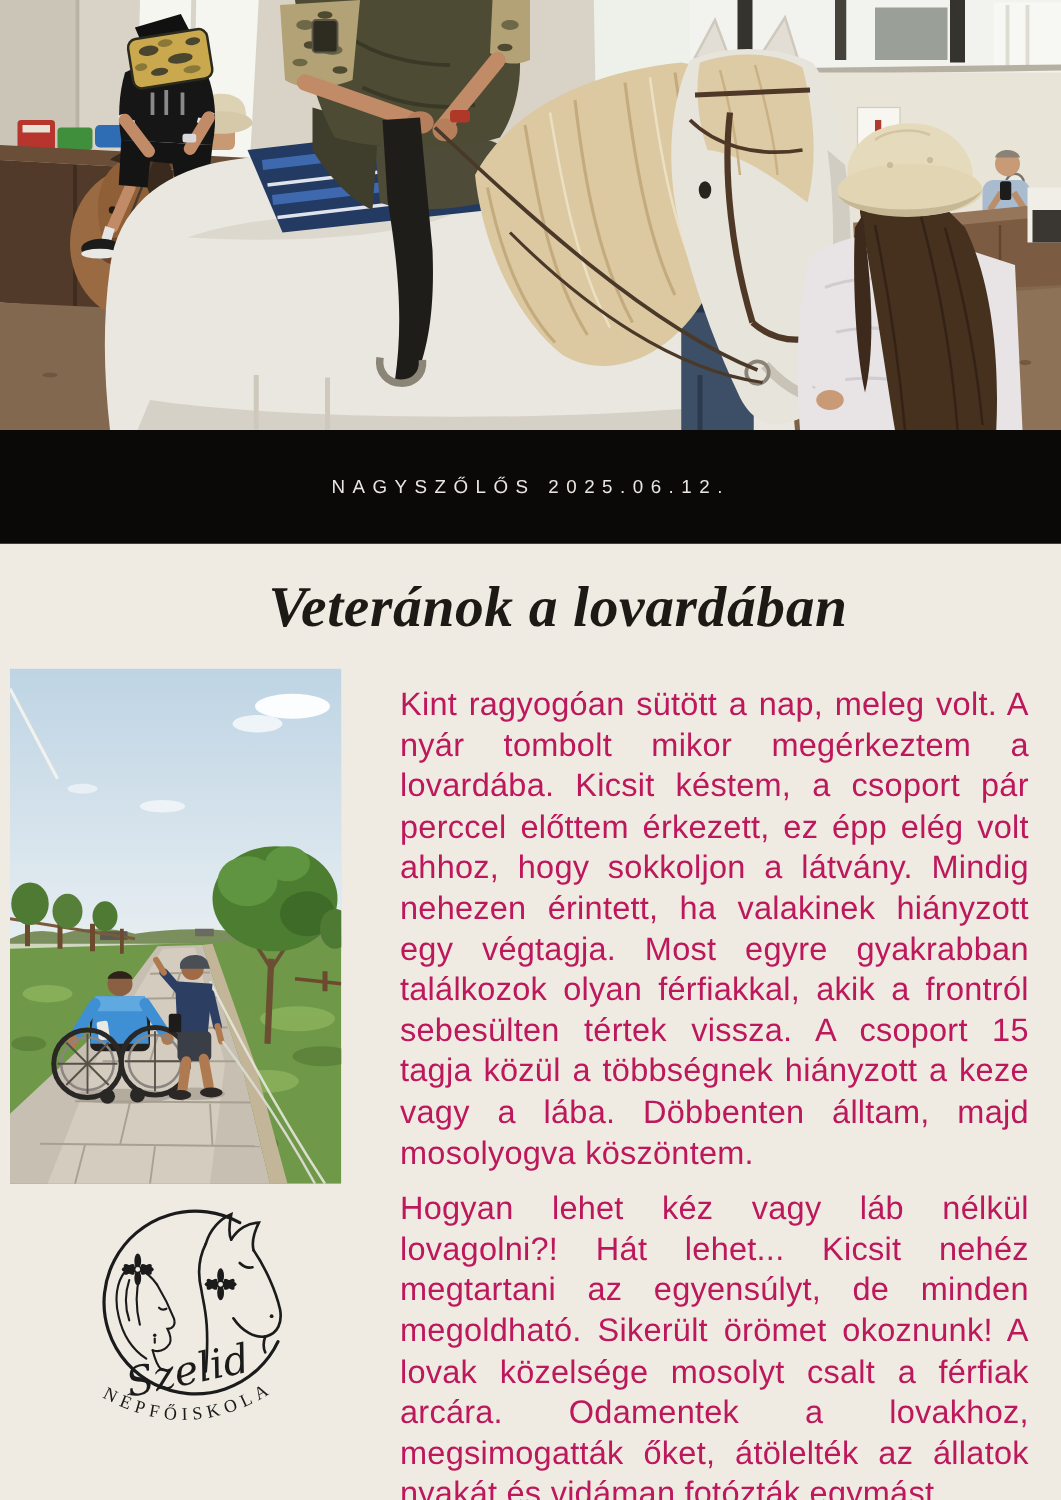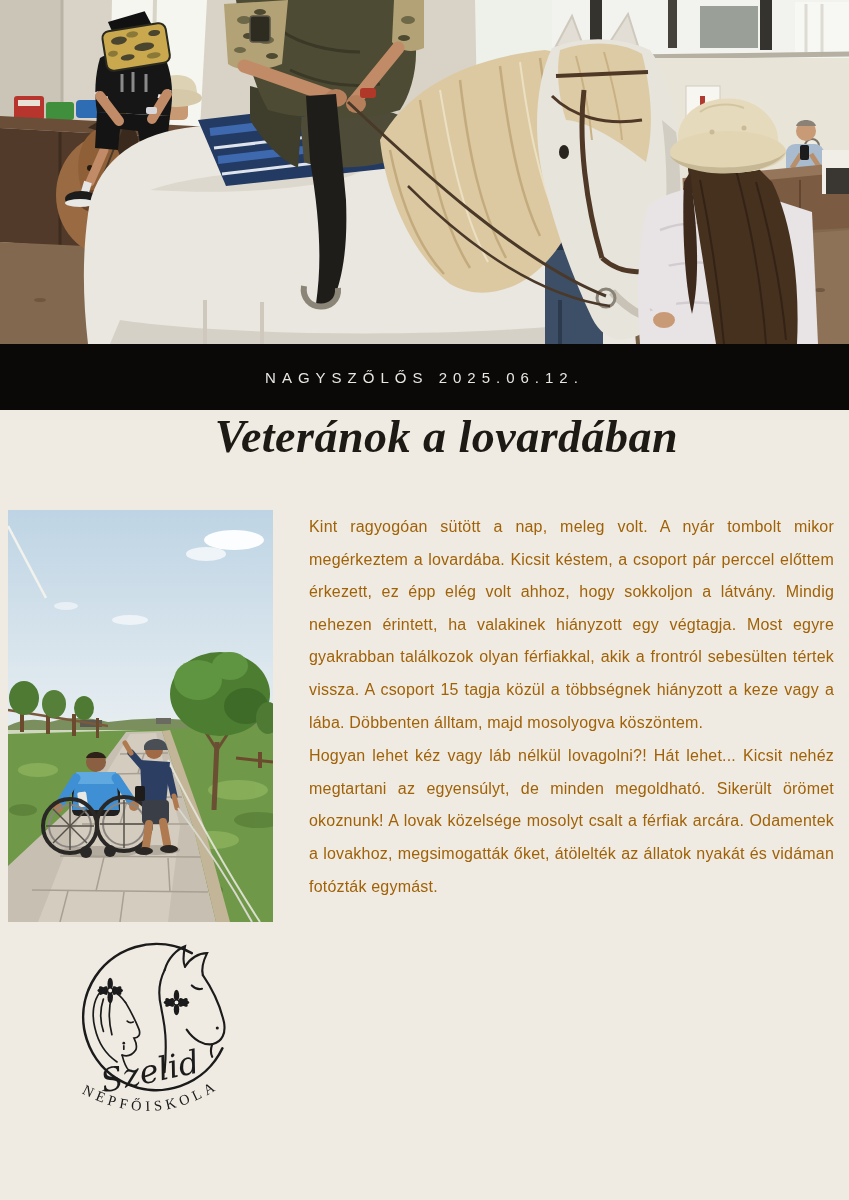--- a/index.html
+++ b/index.html
@@ -6,45 +6,45 @@
   body{
     width:849px;height:1200px;
     background:#efebe2;
     font-family:"Liberation Sans",sans-serif;
     overflow:hidden;
     position:relative;
   }
   .hero{width:849px;height:344px;display:block;background:#d8d3c6;}
   .hero svg{display:block;}
   .banner{
-    width:849px;height:66px;background:#0a0908;
+    width:849px;height:91px;background:#0a0908;
     display:flex;align-items:center;justify-content:center;
   }
   .banner-text{
     color:#e9e6e1;font-size:15px;font-weight:500;
     letter-spacing:6px;font-family:"Liberation Sans",sans-serif;
   }
-  .title-wrap{height:100px;display:flex;align-items:flex-start;justify-content:center;padding-left:44px;}
+  .title-wrap{height:100px;display:flex;align-items:center;justify-content:center;padding-left:44px;}
   .article-title{
     margin:0;font-family:"Liberation Serif","DejaVu Serif",serif;
     font-style:italic;font-weight:bold;
     font-size:46px;color:#1d1a15;letter-spacing:0.5px;
   }
   .content{
     display:flex;align-items:flex-start;
     padding-left:8px;
   }
   .left-col{width:265px;flex:0 0 265px;}
   .side-photo{width:265px;height:412px;display:block;background:#cfe0ea;}
   .logo-wrap{margin:14px 0 0 58px;width:170px;}
   .right-col{width:527px;margin-left:35px;}
   .right-col p{
-    margin:1px;
-    font-size:16px;line-height:32.6px;letter-spacing:0.2px;
-    color:#a16207;text-align:justify;
+    margin:12px;
+    font-size:26px;line-height:32.6px;letter-spacing:0.2px;
+    color:#be185d;text-align:justify;
   }
 </style>
 </head>
 <body>
 
 <div class="hero">
 <svg width="849" height="344" viewBox="0 0 849 344" xmlns="http://www.w3.org/2000/svg">
 
   <rect x="0" y="0" width="849" height="262" fill="#d8d3c6"></rect>
   <polygon points="0,0 62,0 62,235 0,228" fill="#cbc5b7"></polygon>

